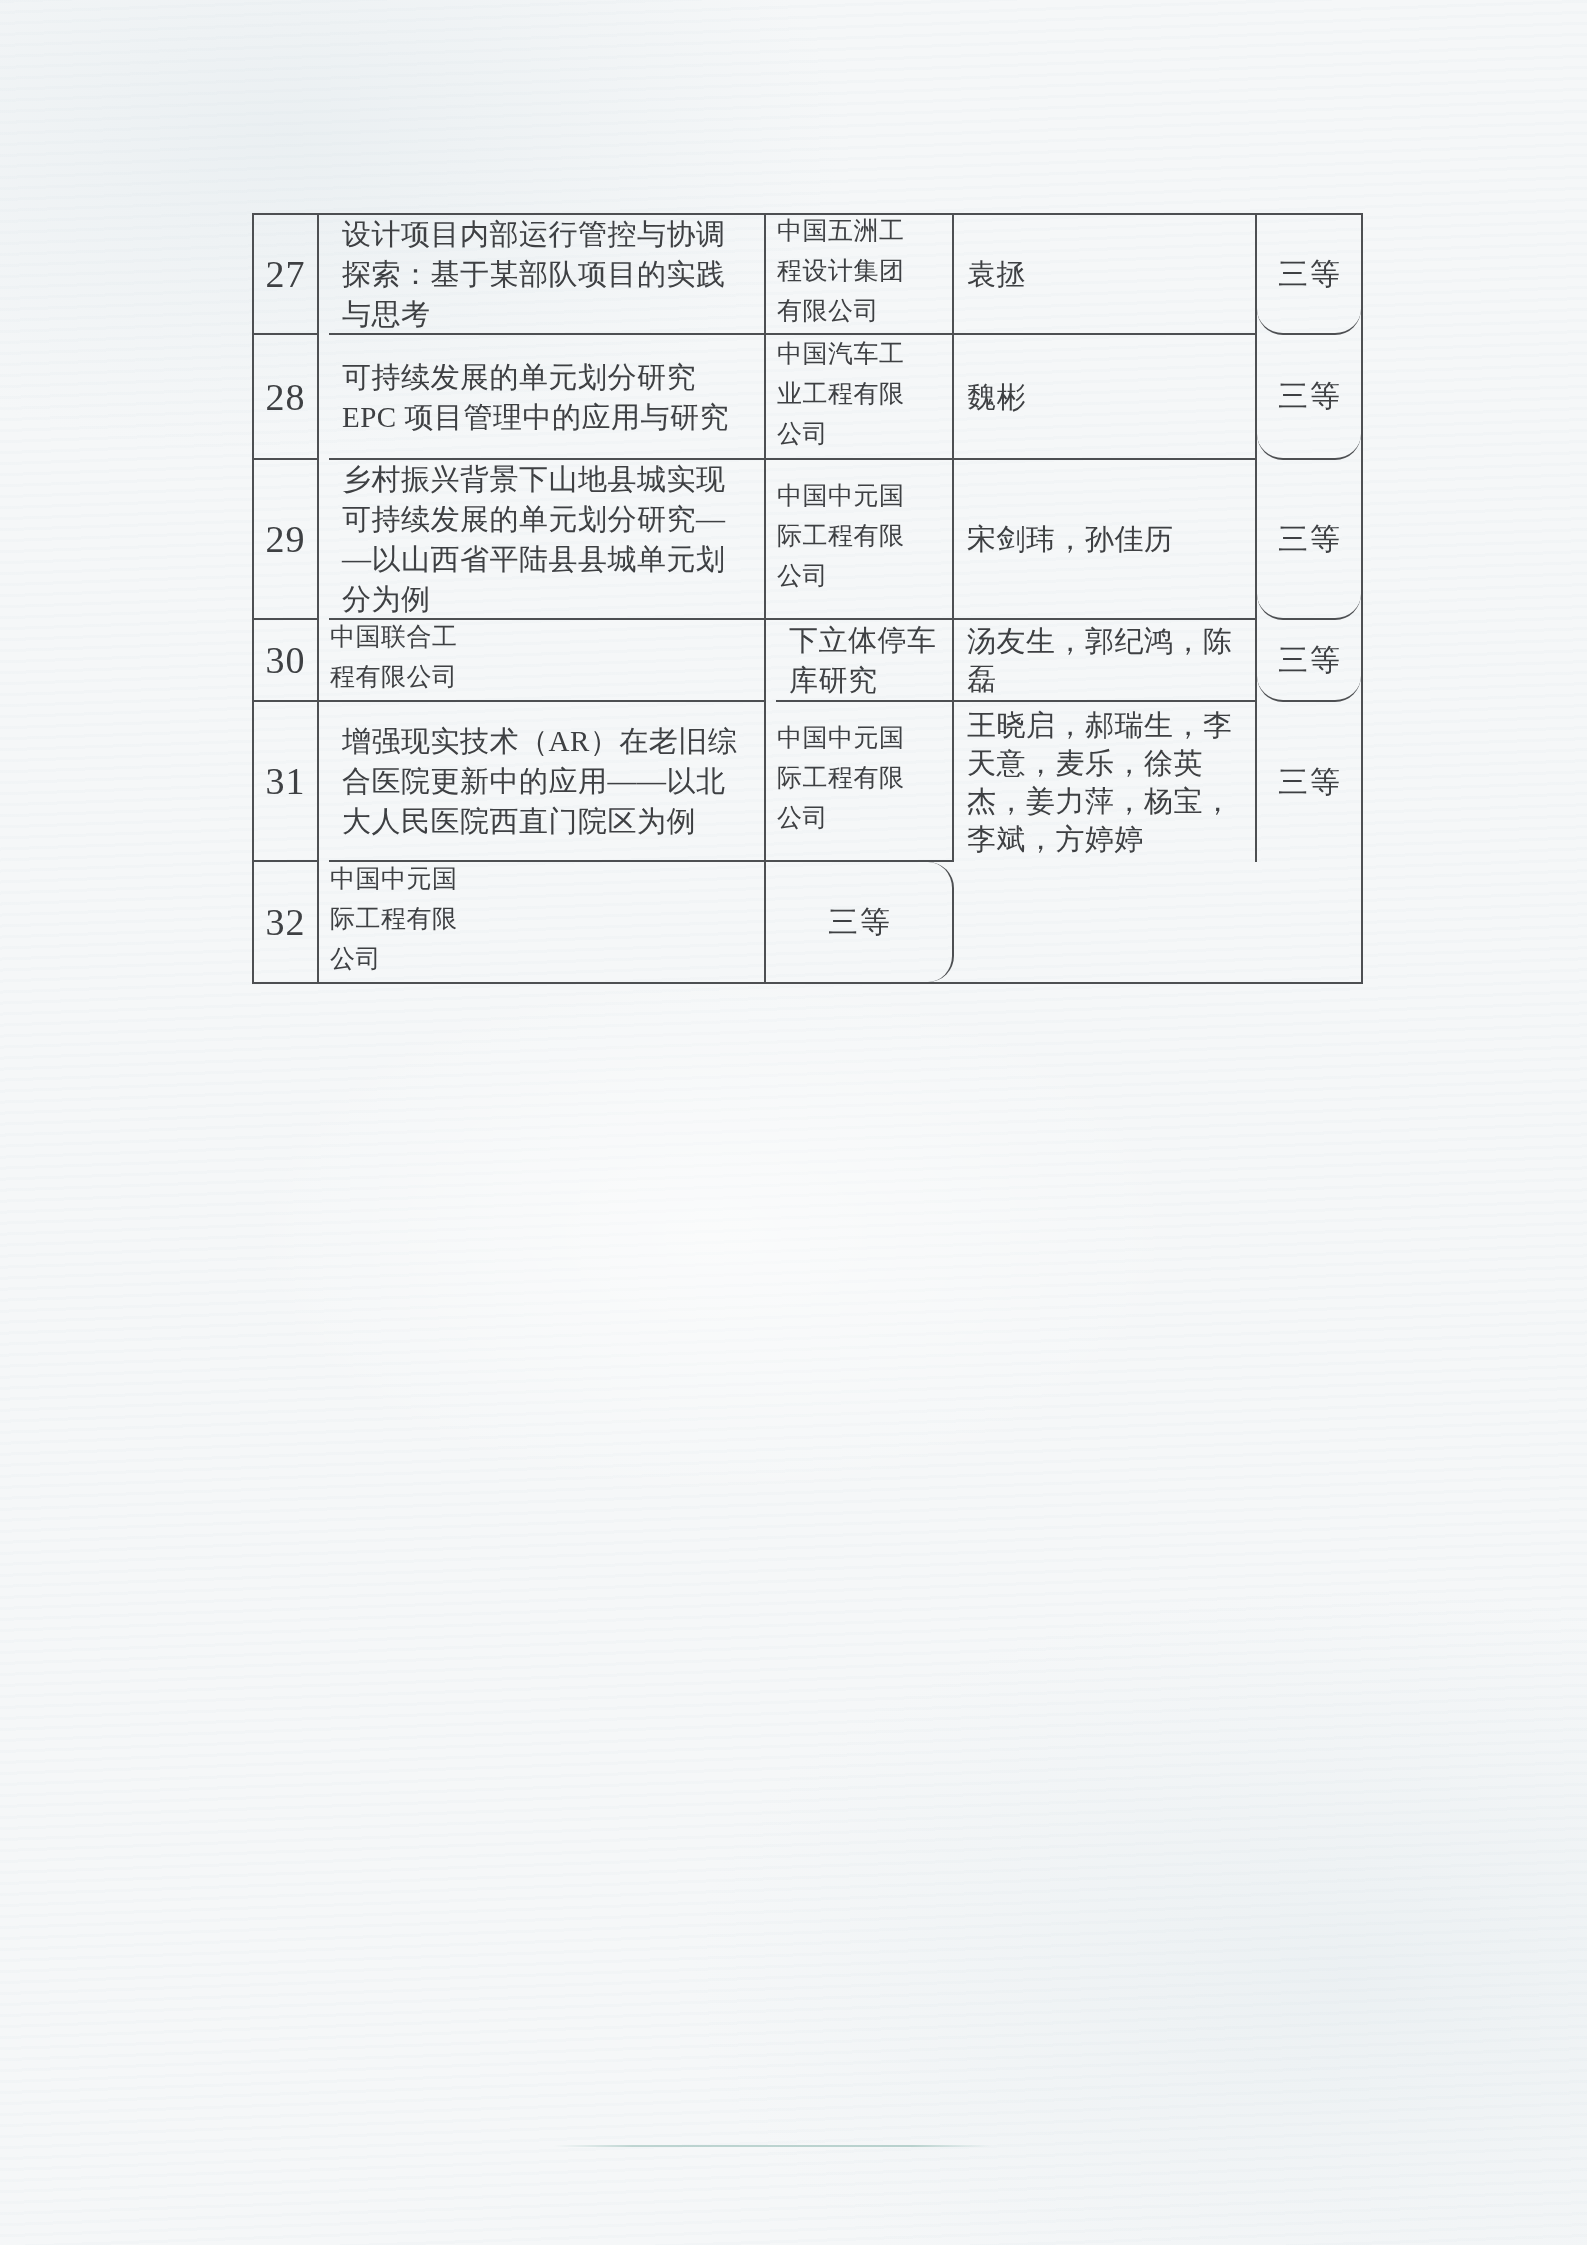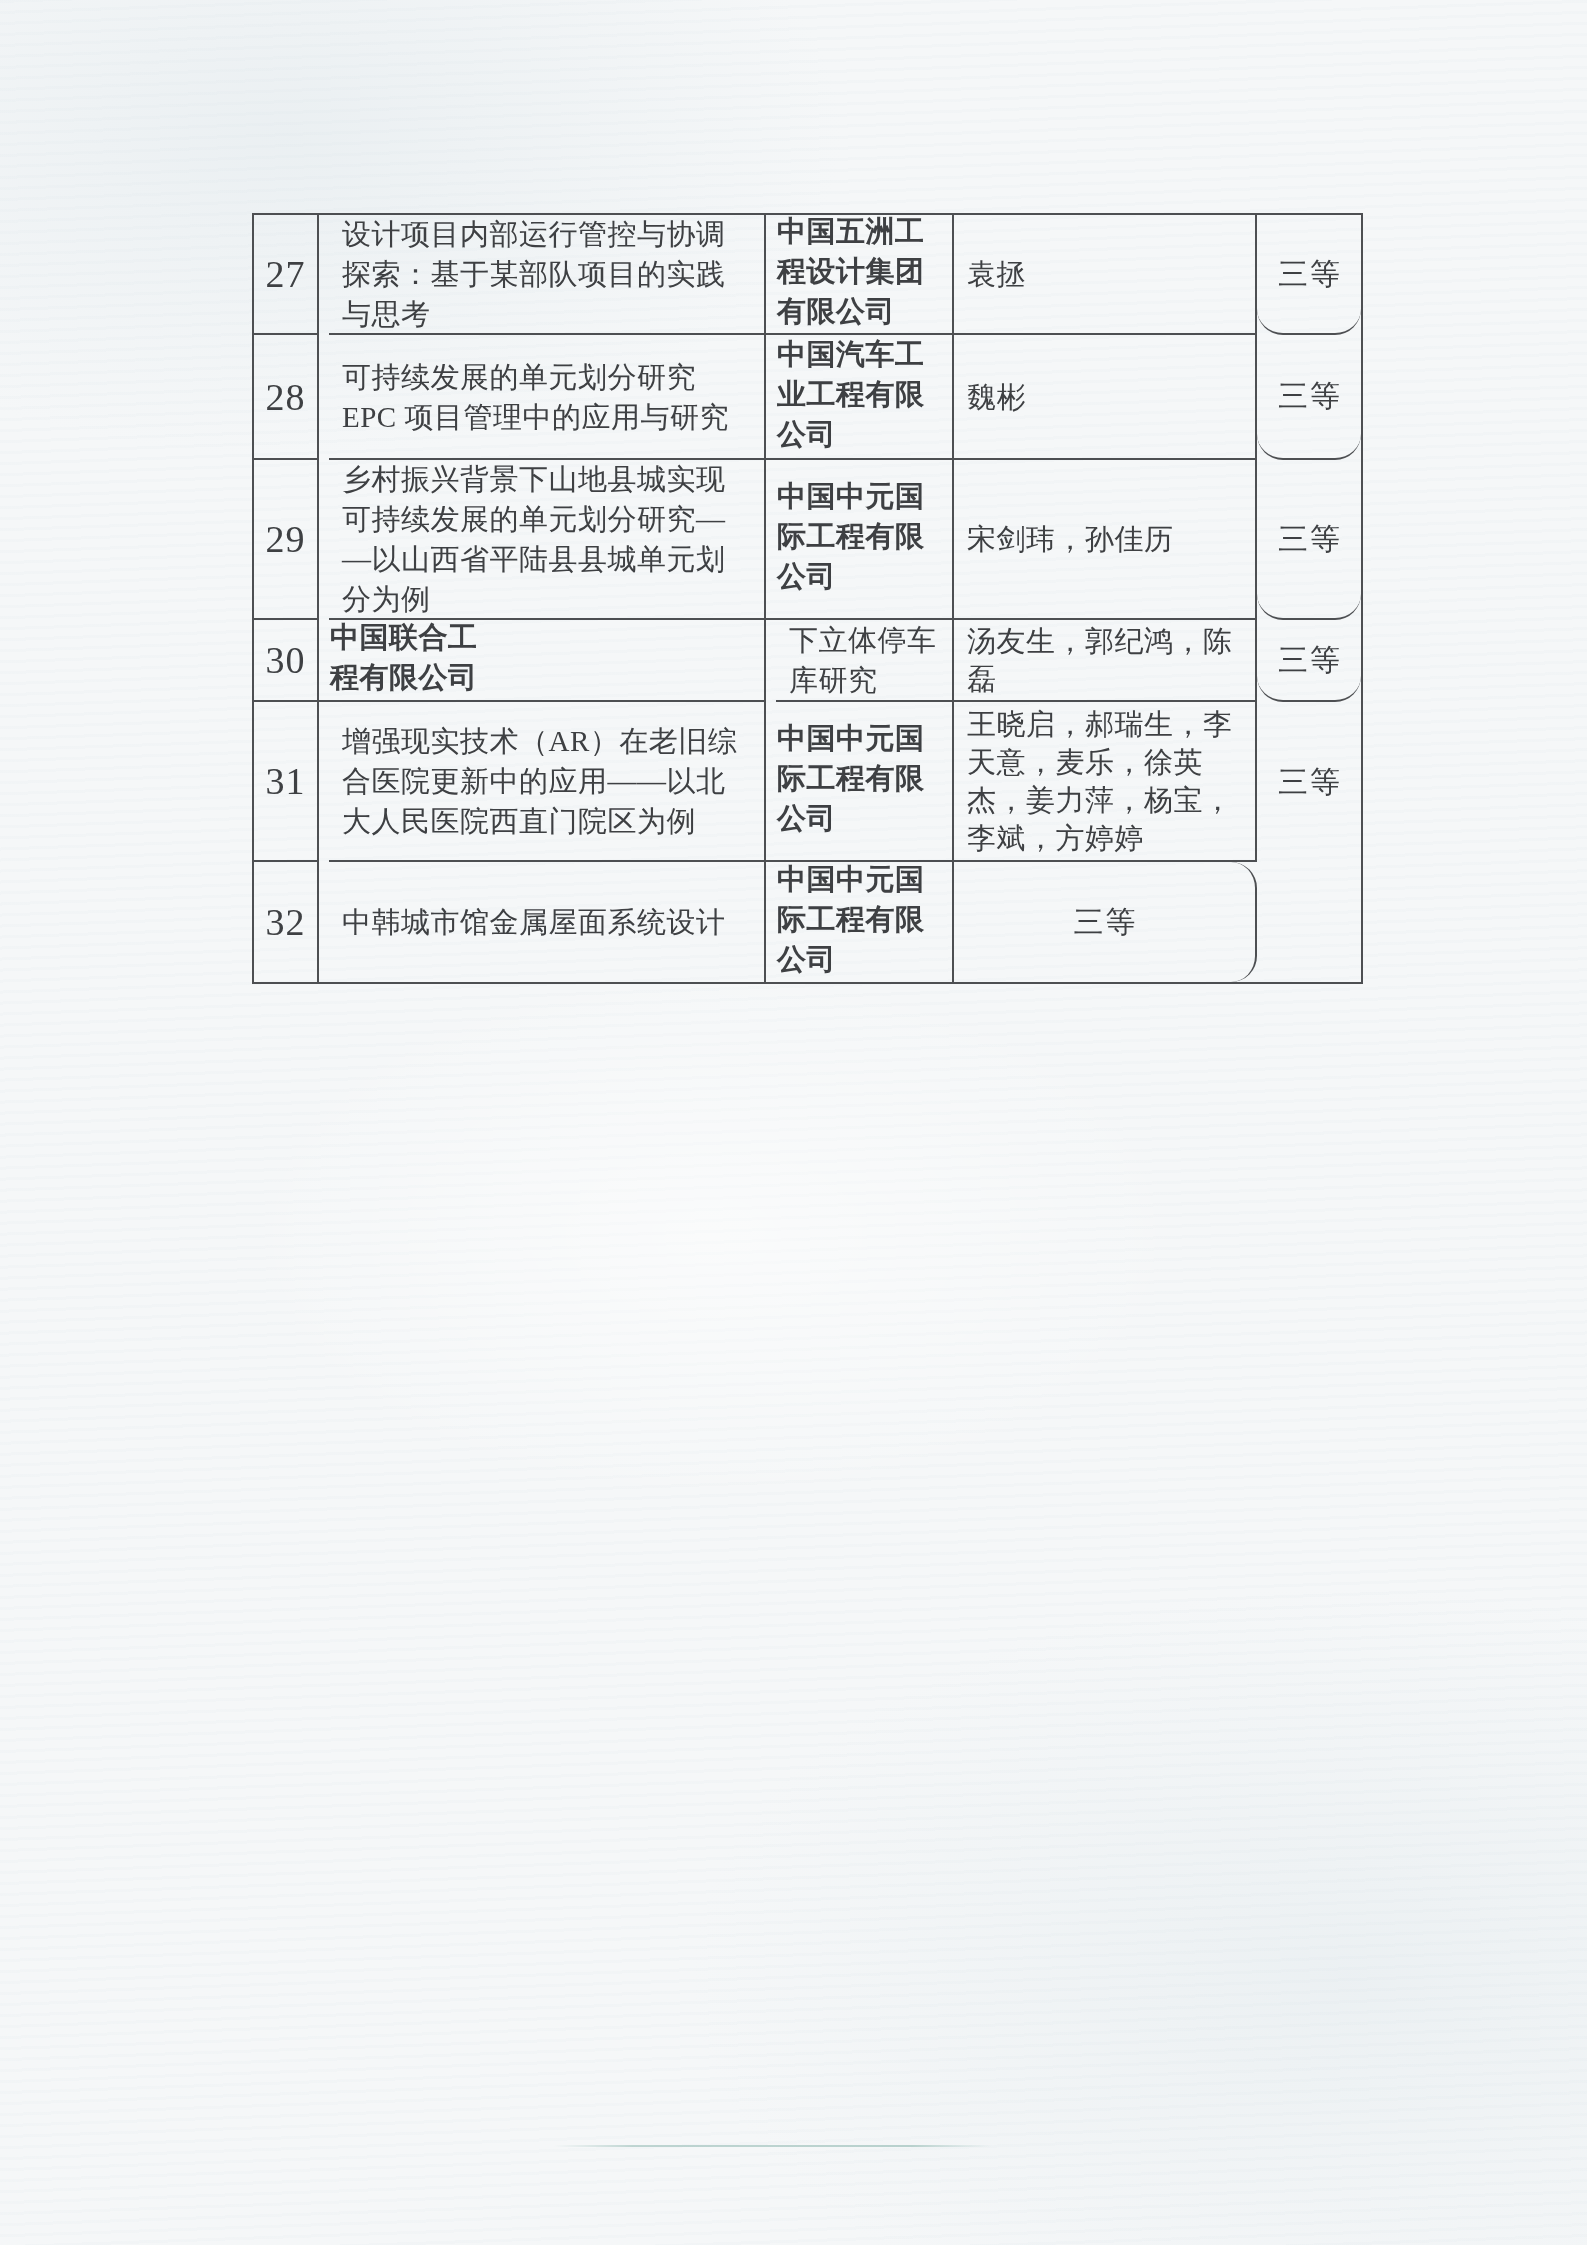--- a/index.html
+++ b/index.html
@@ -61,25 +61,24 @@
   .c-title {
     padding: 4px 14px 4px 13px;
     font-size: 29px;
     line-height: 40px;
     letter-spacing: 0.5px;
     white-space: pre-line;
     margin-left: 10px;
   }
   .c-company {
     padding: 4px 6px 10px 11px;
-    font-size: 29px;
+    font-size: 25px;
     line-height: 40px;
     letter-spacing: 0.5px;
     white-space: pre-line;
-    font-weight: bold;
   }
   .c-authors {
     padding: 4px 12px 4px 13px;
     font-size: 29px;
     line-height: 38px;
     letter-spacing: 0.5px;
     white-space: pre-line;
   }
   .c-award {
     justify-content: center;
@@ -142,20 +141,19 @@
   <div class="cell c-company">中国中元国
 际工程有限
 公司</div>
   <div class="cell c-authors">王晓启，郝瑞生，李
 天意，麦乐，徐英
 杰，姜力萍，杨宝，
 李斌，方婷婷</div>
   <div class="cell c-award">三等</div>
 
   <div class="cell c-no">32</div>
-  <div class="cell c-title">中韩城市馆金属屋面系统设计</div>
   <div class="cell c-company">中国中元国
 际工程有限
 公司</div>
   <div class="cell c-award">三等</div>
 </div>
 
 <div class="scan-artifact-line"></div>
 
 </body></html>

